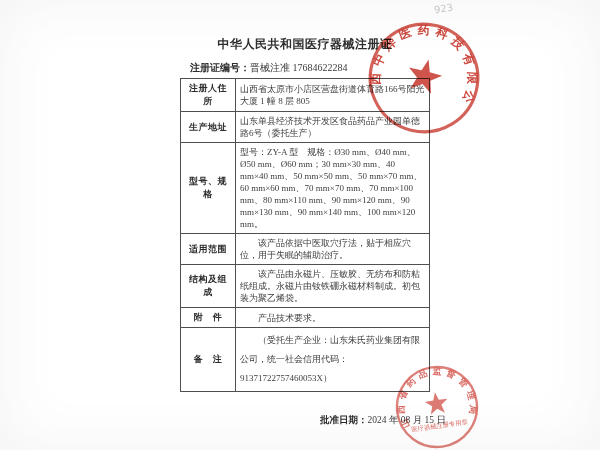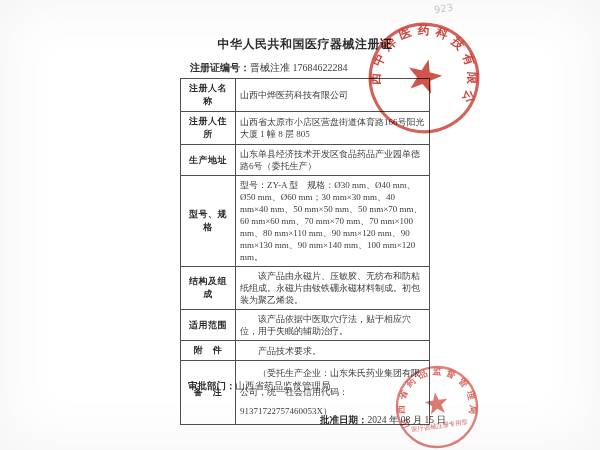--- a/index.html
+++ b/index.html
@@ -77,57 +77,50 @@
 
   <div class="title">中华人民共和国医疗器械注册证</div>
 
   <div class="reg-line">
     <span class="lab">注册证编号：</span><span class="valv">晋械注准 17684622284</span>
   </div>
 
   <table class="cert">
     <tbody>
       <tr>
-        <td class="lbl">注册人名称</td>
-        <td class="val">山西中烨医药科技有限公司</td>
-      </tr>
-      <tr>
         <td class="lbl">注册人住所</td>
         <td class="val">山西省太原市小店区营盘街道体育路166号阳光大厦 1 幢 8 层 805</td>
       </tr>
       <tr>
         <td class="lbl">生产地址</td>
         <td class="val">山东单县经济技术开发区食品药品产业园单德路6号（委托生产）</td>
       </tr>
       <tr>
         <td class="lbl">型号、规格</td>
         <td class="val">型号：ZY-A 型　规格：Ø30 mm、Ø40 mm、Ø50 mm、Ø60 mm；30 mm×30 mm、40 mm×40 mm、50 mm×50 mm、50 mm×70 mm、60 mm×60 mm、70 mm×70 mm、70 mm×100 mm、80 mm×110 mm、90 mm×120 mm、90 mm×130 mm、90 mm×140 mm、100 mm×120 mm。</td>
       </tr>
       <tr>
+        <td class="lbl">适用范围</td>
+        <td class="val indent">该产品依据中医取穴疗法，贴于相应穴位，用于失眠的辅助治疗。</td>
+      </tr>
+      <tr>
         <td class="lbl">结构及组成</td>
         <td class="val indent">该产品由永磁片、压敏胶、无纺布和防粘纸组成。永磁片由钕铁硼永磁材料制成。初包装为聚乙烯袋。</td>
-      </tr>
-      <tr>
-        <td class="lbl">适用范围</td>
-        <td class="val indent">该产品依据中医取穴疗法，贴于相应穴位，用于失眠的辅助治疗。</td>
       </tr>
       <tr>
         <td class="lbl">附　件</td>
         <td class="val indent">产品技术要求。</td>
       </tr>
       <tr>
         <td class="lbl">备　注</td>
         <td class="val indent spaced">（受托生产企业：山东朱氏药业集团有限公司，统一社会信用代码：91371722757460053X）</td>
       </tr>
     </tbody>
   </table>
 
-  <div class="footer-line">
-    <span class="lab">审批部门：</span><span>山西省药品监督管理局</span>
-  </div>
 
   <div class="dates">
     <div class="date-row">
       <span class="lab">批准日期：</span><span>2024 年 08 月 15 日</span>
     </div>
     <div class="date-row">
       <span class="lab">有效期至：</span><span>2029 年 08 月 14 日</span>
     </div>
   </div>
 

